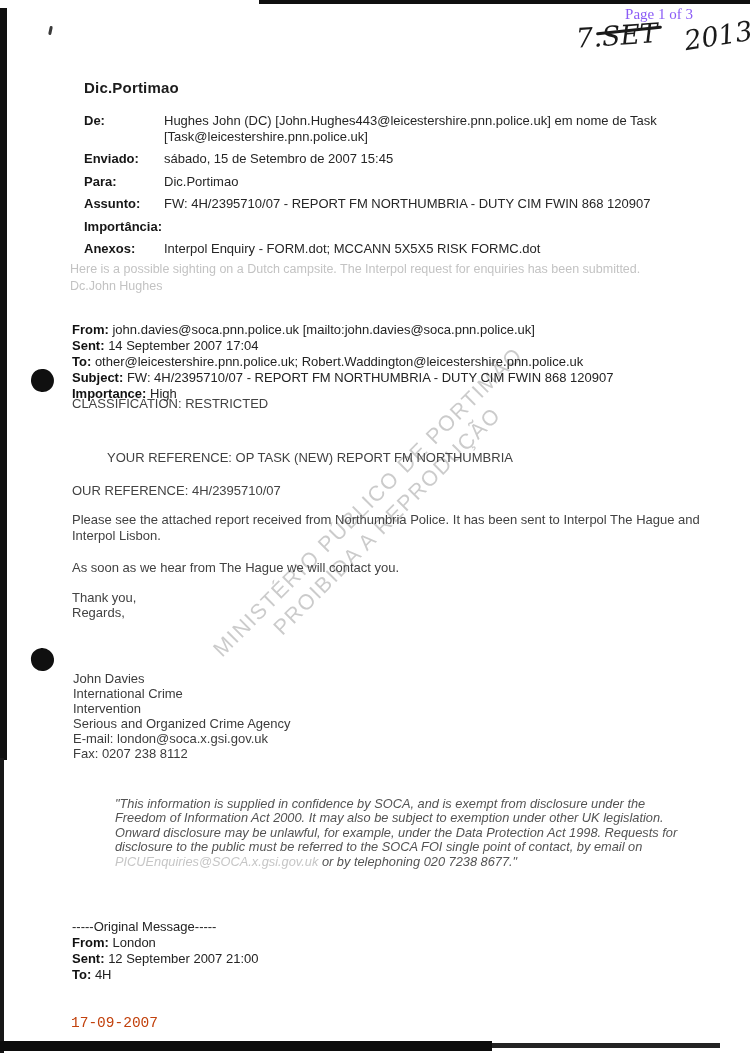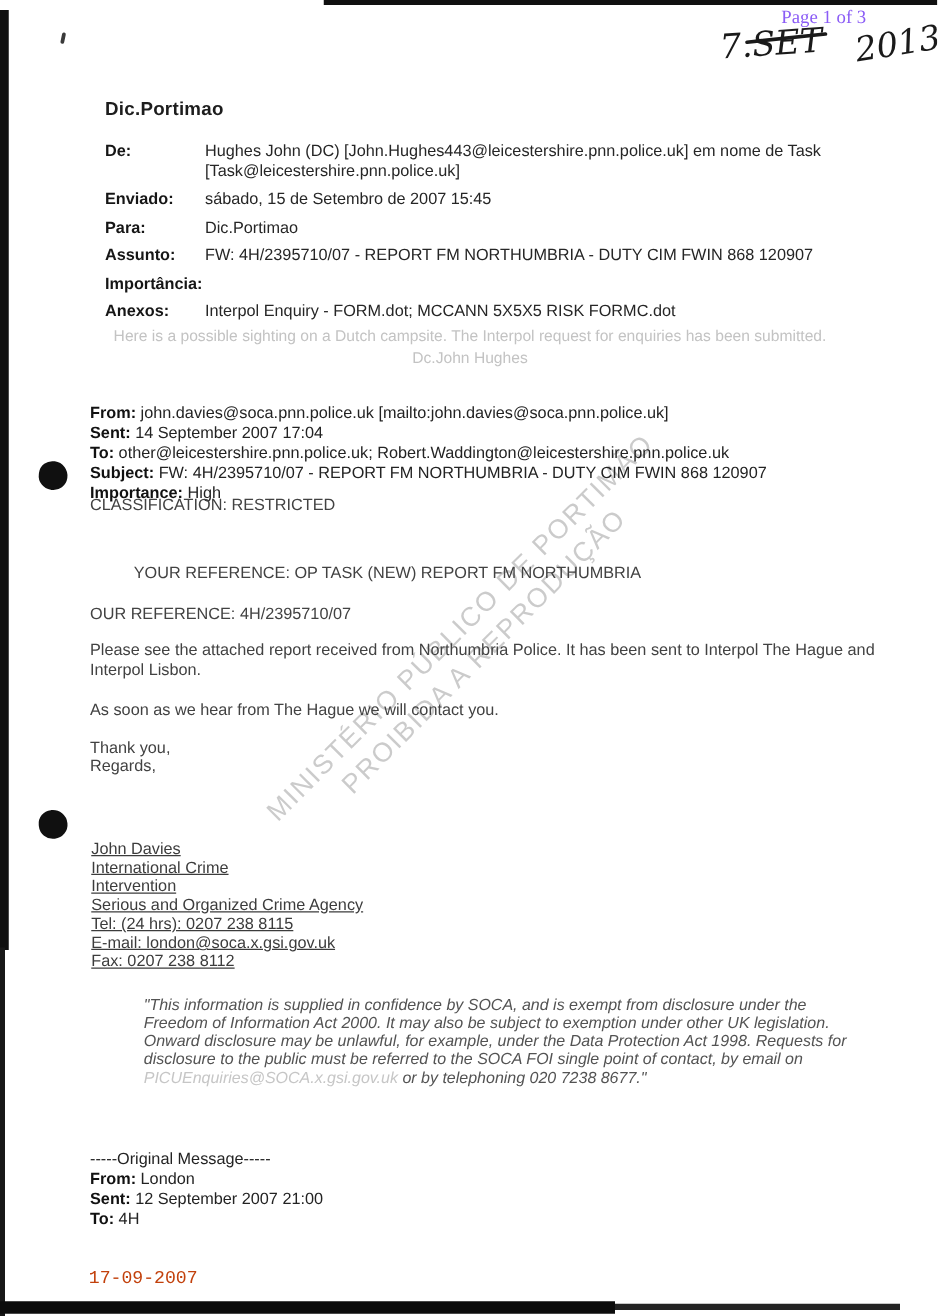--- a/index.html
+++ b/index.html
@@ -23,34 +23,34 @@
   .pagenum{top:6px;right:57px;font-family:"Liberation Serif",serif;font-size:15px;color:#8b5cf6;}
   .stamp{left:576px;top:20px;font-family:"DejaVu Serif",serif;font-style:italic;font-size:27px;color:#1a1a1a;display:flex;gap:26px;}
   .stamp span:first-child{transform:rotate(-4deg);}
   .stamp span:last-child{transform:rotate(-9deg);}
   .stampstroke{left:596px;top:29px;width:66px;height:3px;background:#1a1a1a;border-radius:2px;transform:rotate(-6deg);}
   .doctitle{left:84px;top:79px;font-size:15px;font-weight:bold;color:#1d1d1d;letter-spacing:.2px;}
   .hdr{left:84px;top:113px;width:585px;font-size:13px;line-height:15.5px;color:#262626;}
   .hdr .row{display:flex;margin-bottom:7px;}
   .hdr .lbl{flex:0 0 auto;min-width:76px;font-weight:bold;color:#161616;padding-right:4px;}
   .hdr .val{flex:1;}
-  .fadednote{left:70px;top:261px;width:612px;text-align:center;color:#c3c3c3;font-size:12.5px;line-height:17px;}
+  .fadednote{left:70px;top:261px;width:612px;text-align:left;color:#c3c3c3;font-size:12.5px;line-height:17px;}
   
   .fwd{left:72px;top:322px;width:628px;font-size:13px;line-height:16px;color:#232323;}
   .fwd b{color:#111;}
   
   .bodytxt{font-size:13px;color:#424242;line-height:16px;width:628px;left:72px;}
   .classif{top:396px;}
   .yourref{top:450px;margin-left:35px;}
   .ourref{top:483px;}
   .para1{top:512px;}
   .para2{top:560px;}
   .close1{top:590px;}
   .close2{top:605px;}
-  .sig{left:73px;top:671px;font-size:13px;line-height:15px;color:#3c3c3c;text-decoration:underline;}
+  .sig{left:73px;top:671px;font-size:13px;line-height:15px;color:#3c3c3c;}
   .disc{left:115px;top:797px;width:572px;font-style:italic;font-size:12.8px;line-height:14.4px;color:#535353;}
   .disc .fadedmail{color:#c6c6c6;}
   .orig{left:72px;top:919px;font-size:13px;line-height:16px;color:#232323;}
   .orig b{color:#111;}
   .footdate{left:71px;top:1015px;font-family:Liberation Mono, monospace;font-size:14.5px;color:#c2410c;text-align:center;}
   
   .wm{left:78px;top:362px;width:600px;height:300px;transform:rotate(-45deg);
       display:flex;flex-direction:column;align-items:center;justify-content:center;
       font-size:21.5px;letter-spacing:1.5px;line-height:27px;color:#a9a9a9;opacity:.6;
       white-space:nowrap;z-index:0;}
@@ -128,21 +128,20 @@
   <div class="abs z1 bodytxt para1">Please see the attached report received from Northumbria Police. It has been sent to Interpol The Hague and Interpol Lisbon.</div>
   <div class="abs z1 bodytxt close1">Thank you,</div>
   <div class="abs z1 bodytxt para2">As soon as we hear from The Hague we will contact you.</div>
   <div class="abs z1 bodytxt close2">Regards,</div>
 
   <div class="abs z1 sig">
     <div>John Davies</div>
     <div>International Crime</div>
     <div>Intervention</div>
     <div>Serious and Organized Crime Agency</div>
-    <div>Tel: (24 hrs): 0207 238 8115</div>
     <div>E-mail: london@soca.x.gsi.gov.uk</div>
     <div>Fax: 0207 238 8112</div>
   </div>
 
   <div class="abs z1 disc"><span>"This information is supplied in confidence by SOCA, and is exempt from disclosure under the Freedom of Information Act 2000. It may also be subject to exemption under other UK legislation. Onward disclosure may be unlawful, for example, under the Data Protection Act 1998. Requests for disclosure to the public must be referred to the SOCA FOI single point of contact, by email on </span><span class="fadedmail">PICUEnquiries@SOCA.x.gsi.gov.uk</span><span> or by telephoning 020 7238 8677."</span></div>
 
   <div class="abs z1 orig">
     <div>-----Original Message-----</div>
     <div><b>From:</b> <span>London</span></div>
     <div><b>Sent:</b> <span>12 September 2007 21:00</span></div>

